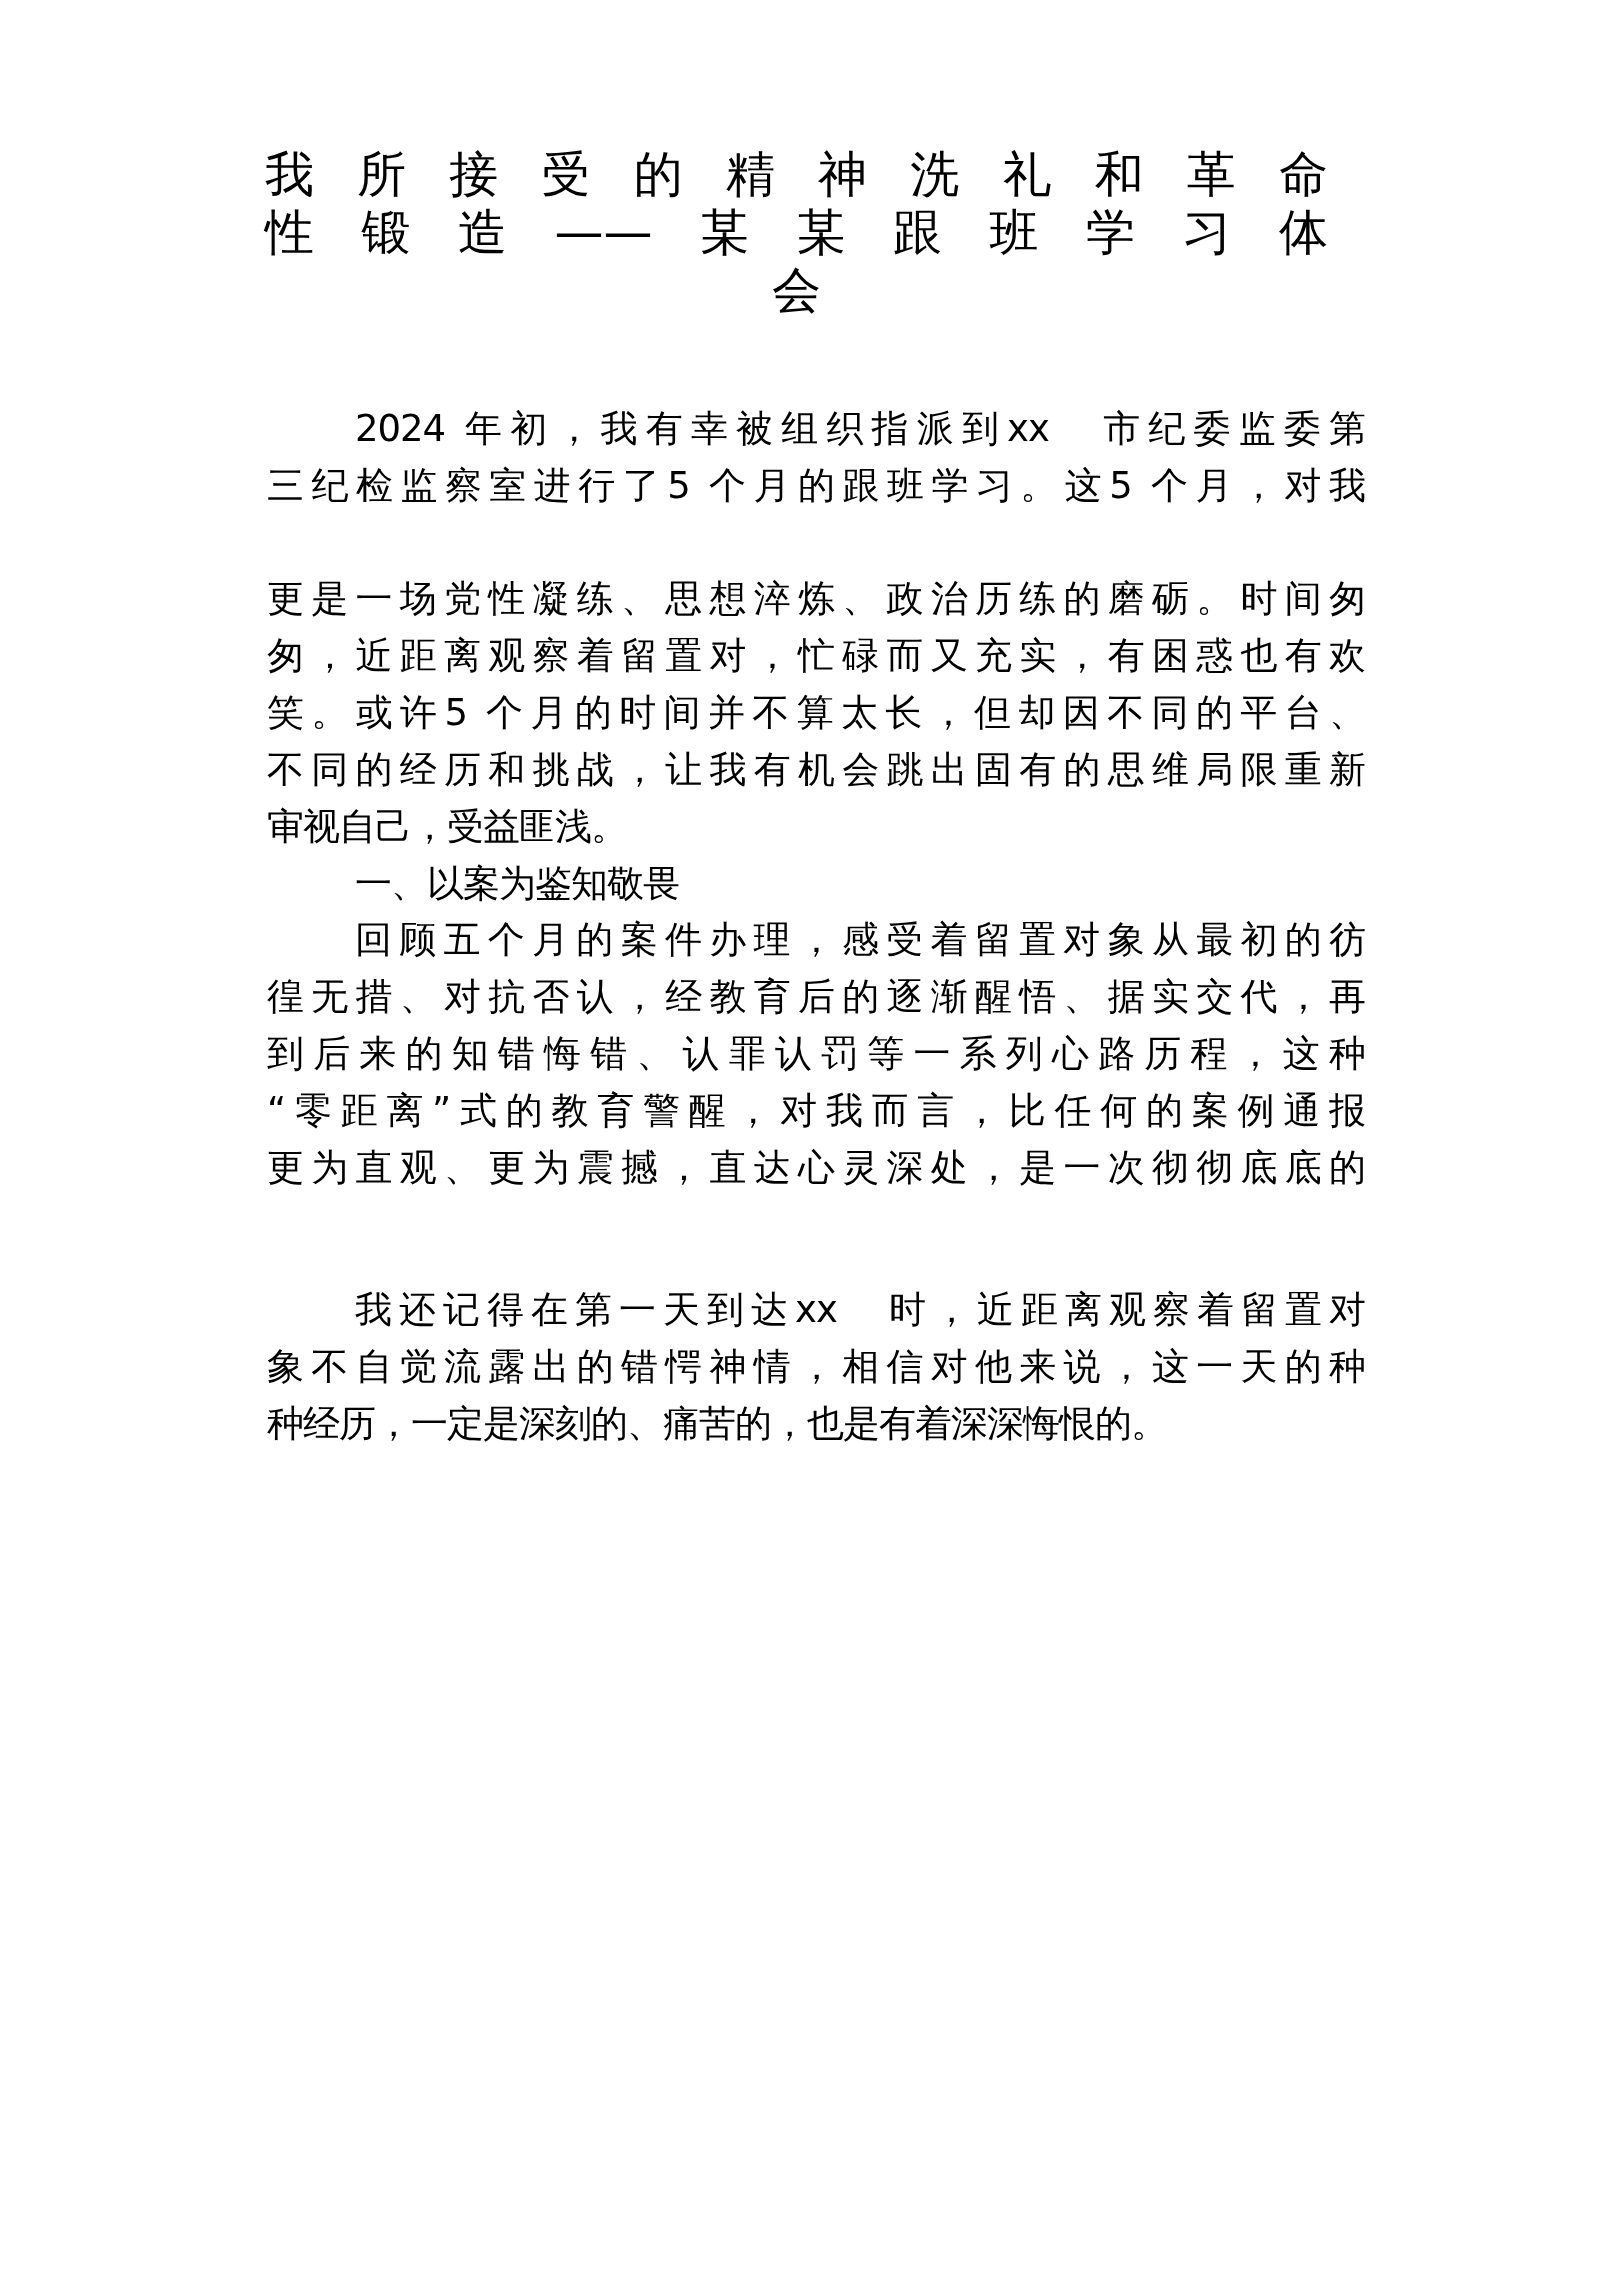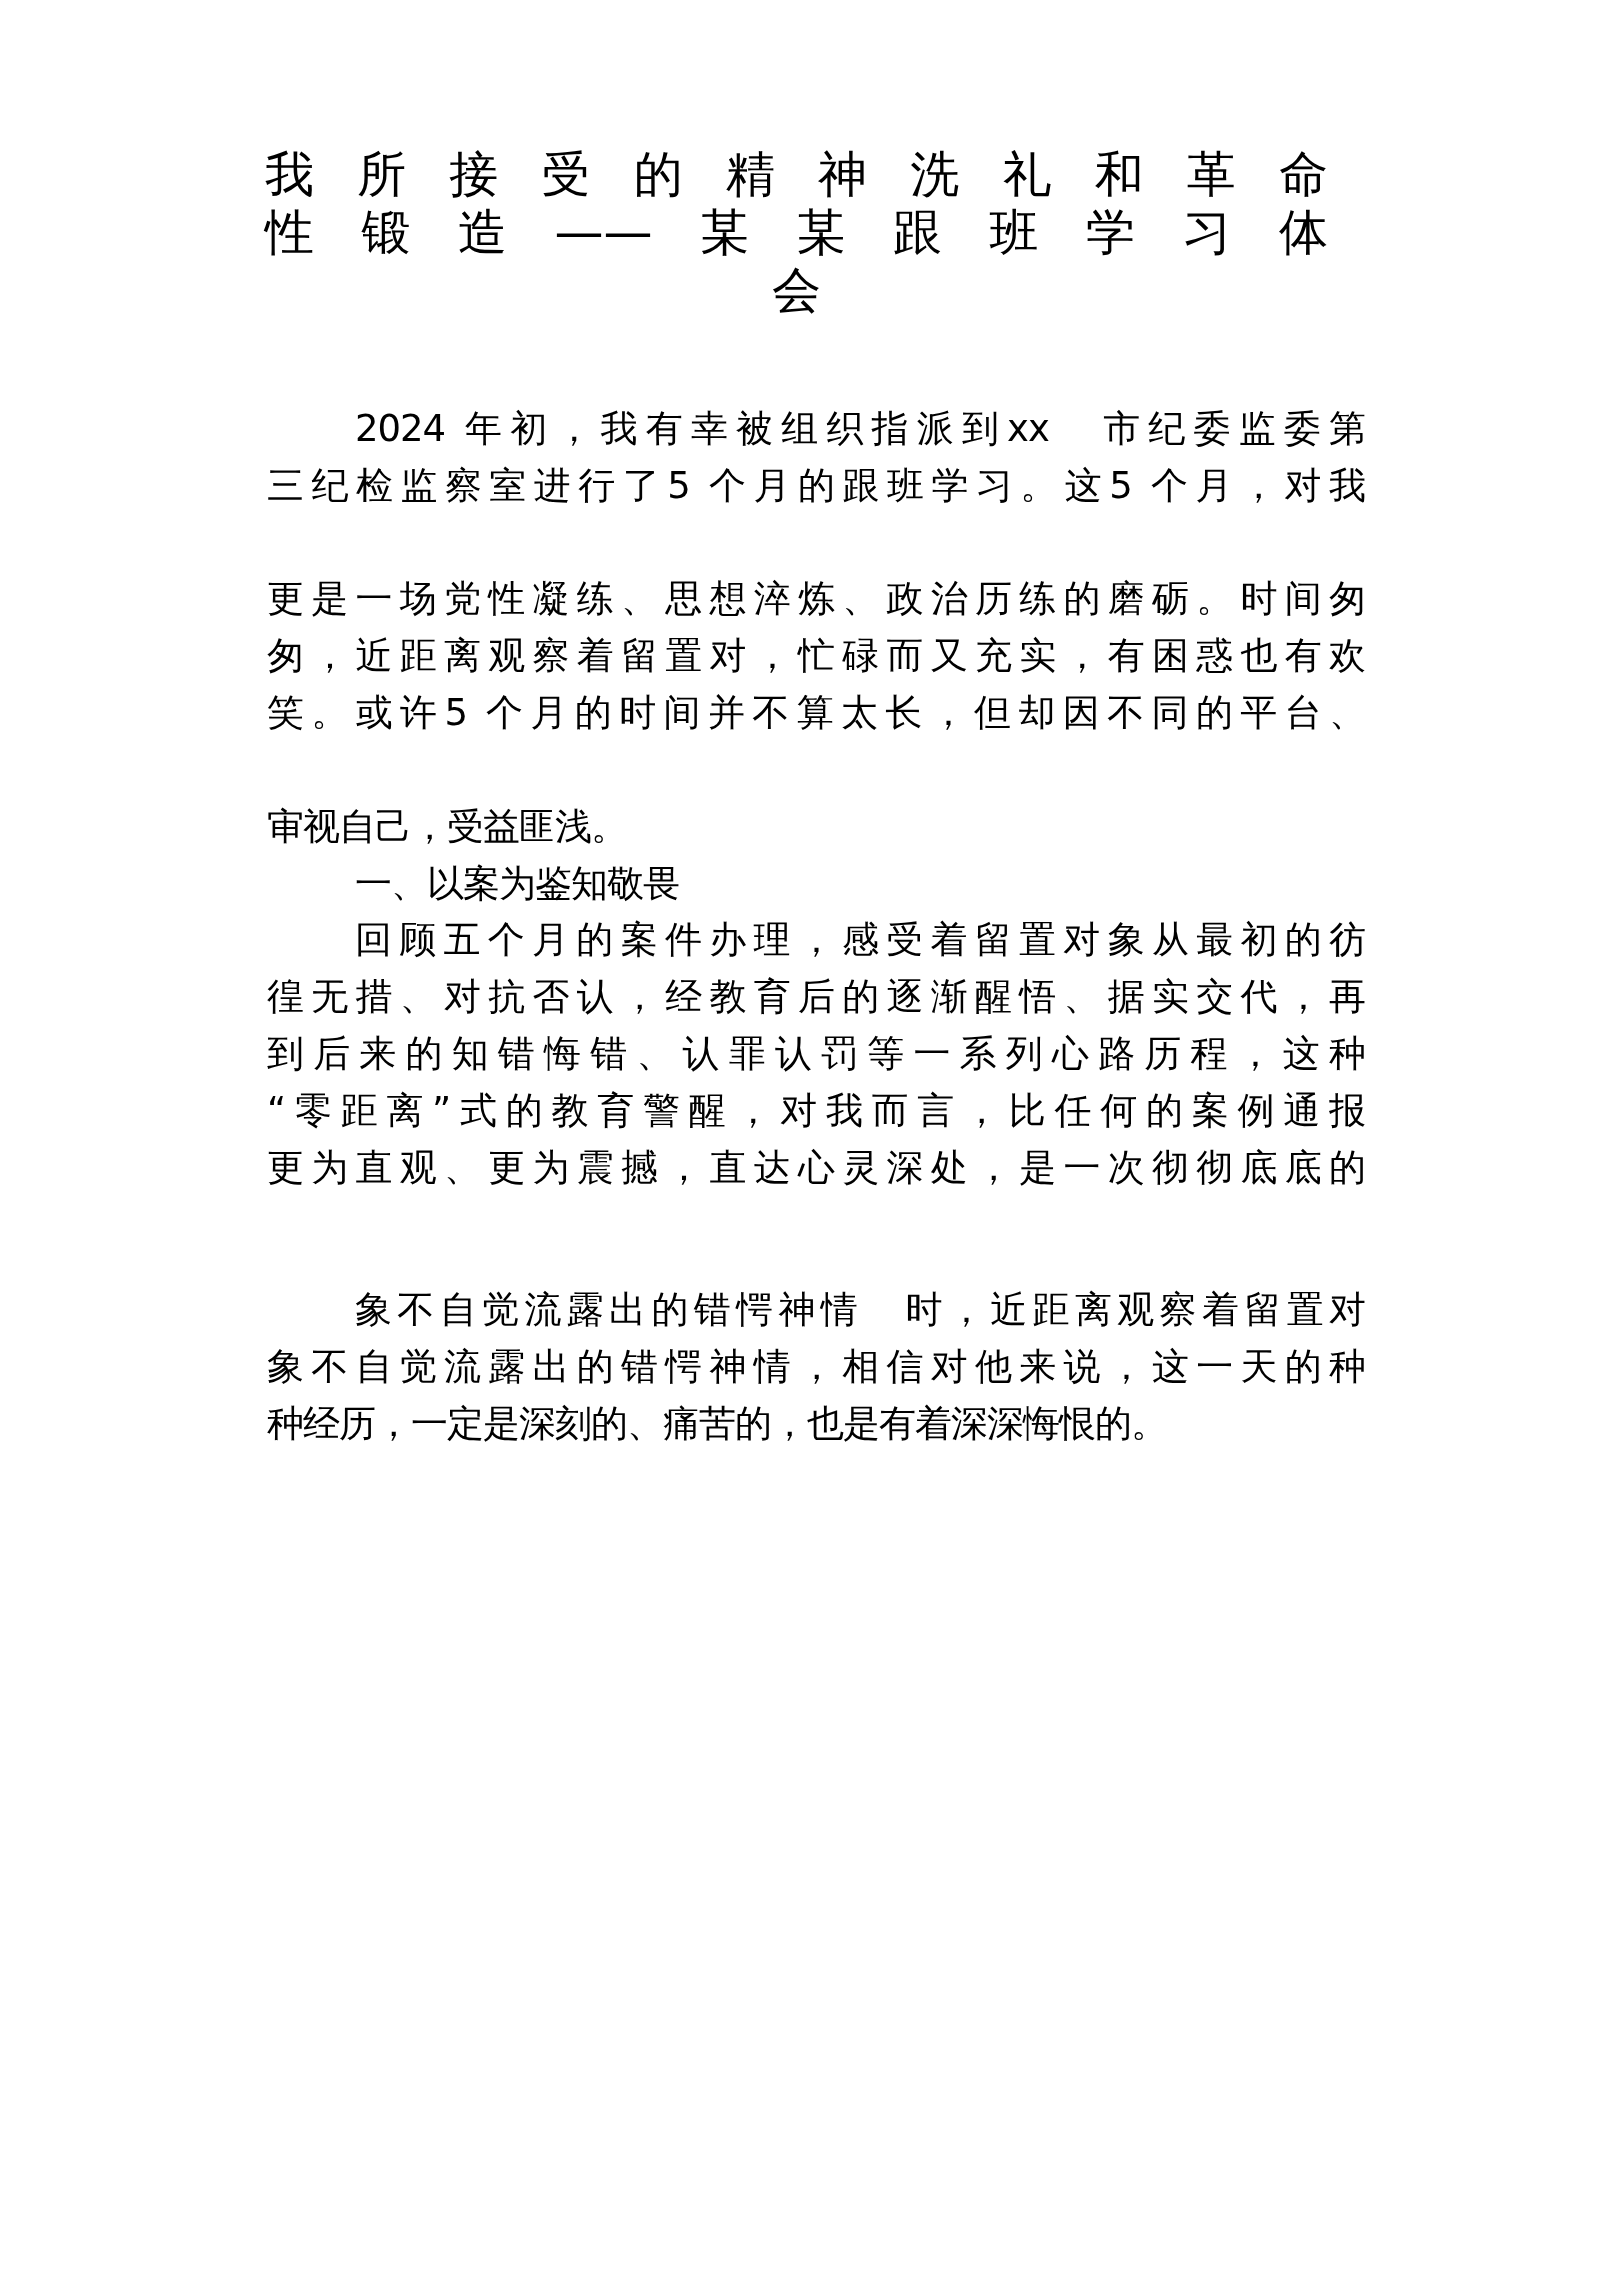--- a/index.html
+++ b/index.html
@@ -24,28 +24,29 @@
 
   <div class="title-line" style="top:145px;">我所接受的精神洗礼和革命</div>
   <div class="title-line" style="top:203px;">性锻造——某某跟班学习体</div>
   <div class="title-line center" style="top:261px;">会</div>
 
   <div class="line indent" style="top:404px;">2024 年初，我有幸被组织指派到xx　市纪委监委第</div>
   <div class="line" style="top:461px;">三纪检监察室进行了5 个月的跟班学习。这5 个月，对我</div>
   <div class="line" style="top:574px;">更是一场党性凝练、思想淬炼、政治历练的磨砺。时间匆</div>
   <div class="line" style="top:631px;">匆，近距离观察着留置对，忙碌而又充实，有困惑也有欢</div>
   <div class="line" style="top:688px;">笑。或许5 个月的时间并不算太长，但却因不同的平台、</div>
+  <div class="line" style="top:745px;">不同的经历和挑战，让我有机会跳出固有的思维局限重新</div>
   <div class="line last" style="top:802px;">审视自己，受益匪浅。</div>
 
   <div class="line heading" style="top:859px;">一、以案为鉴知敬畏</div>
 
   <div class="line indent" style="top:915px;">回顾五个月的案件办理，感受着留置对象从最初的彷</div>
   <div class="line" style="top:972px;">徨无措、对抗否认，经教育后的逐渐醒悟、据实交代，再</div>
   <div class="line" style="top:1029px;">到后来的知错悔错、认罪认罚等一系列心路历程，这种</div>
   <div class="line" style="top:1086px;">“零距离”式的教育警醒，对我而言，比任何的案例通报</div>
   <div class="line" style="top:1143px;">更为直观、更为震撼，直达心灵深处，是一次彻彻底底的</div>
 
-  <div class="line indent" style="top:1285px;">象不自觉流露出的错愕神情　时，近距离观察着留置对</div>
+  <div class="line indent" style="top:1285px;">我还记得在第一天到达xx　时，近距离观察着留置对</div>
   <div class="line" style="top:1342px;">象不自觉流露出的错愕神情，相信对他来说，这一天的种</div>
   <div class="line last" style="top:1399px;">种经历，一定是深刻的、痛苦的，也是有着深深悔恨的。</div>
 
 </div>
 
 
 </body></html>

